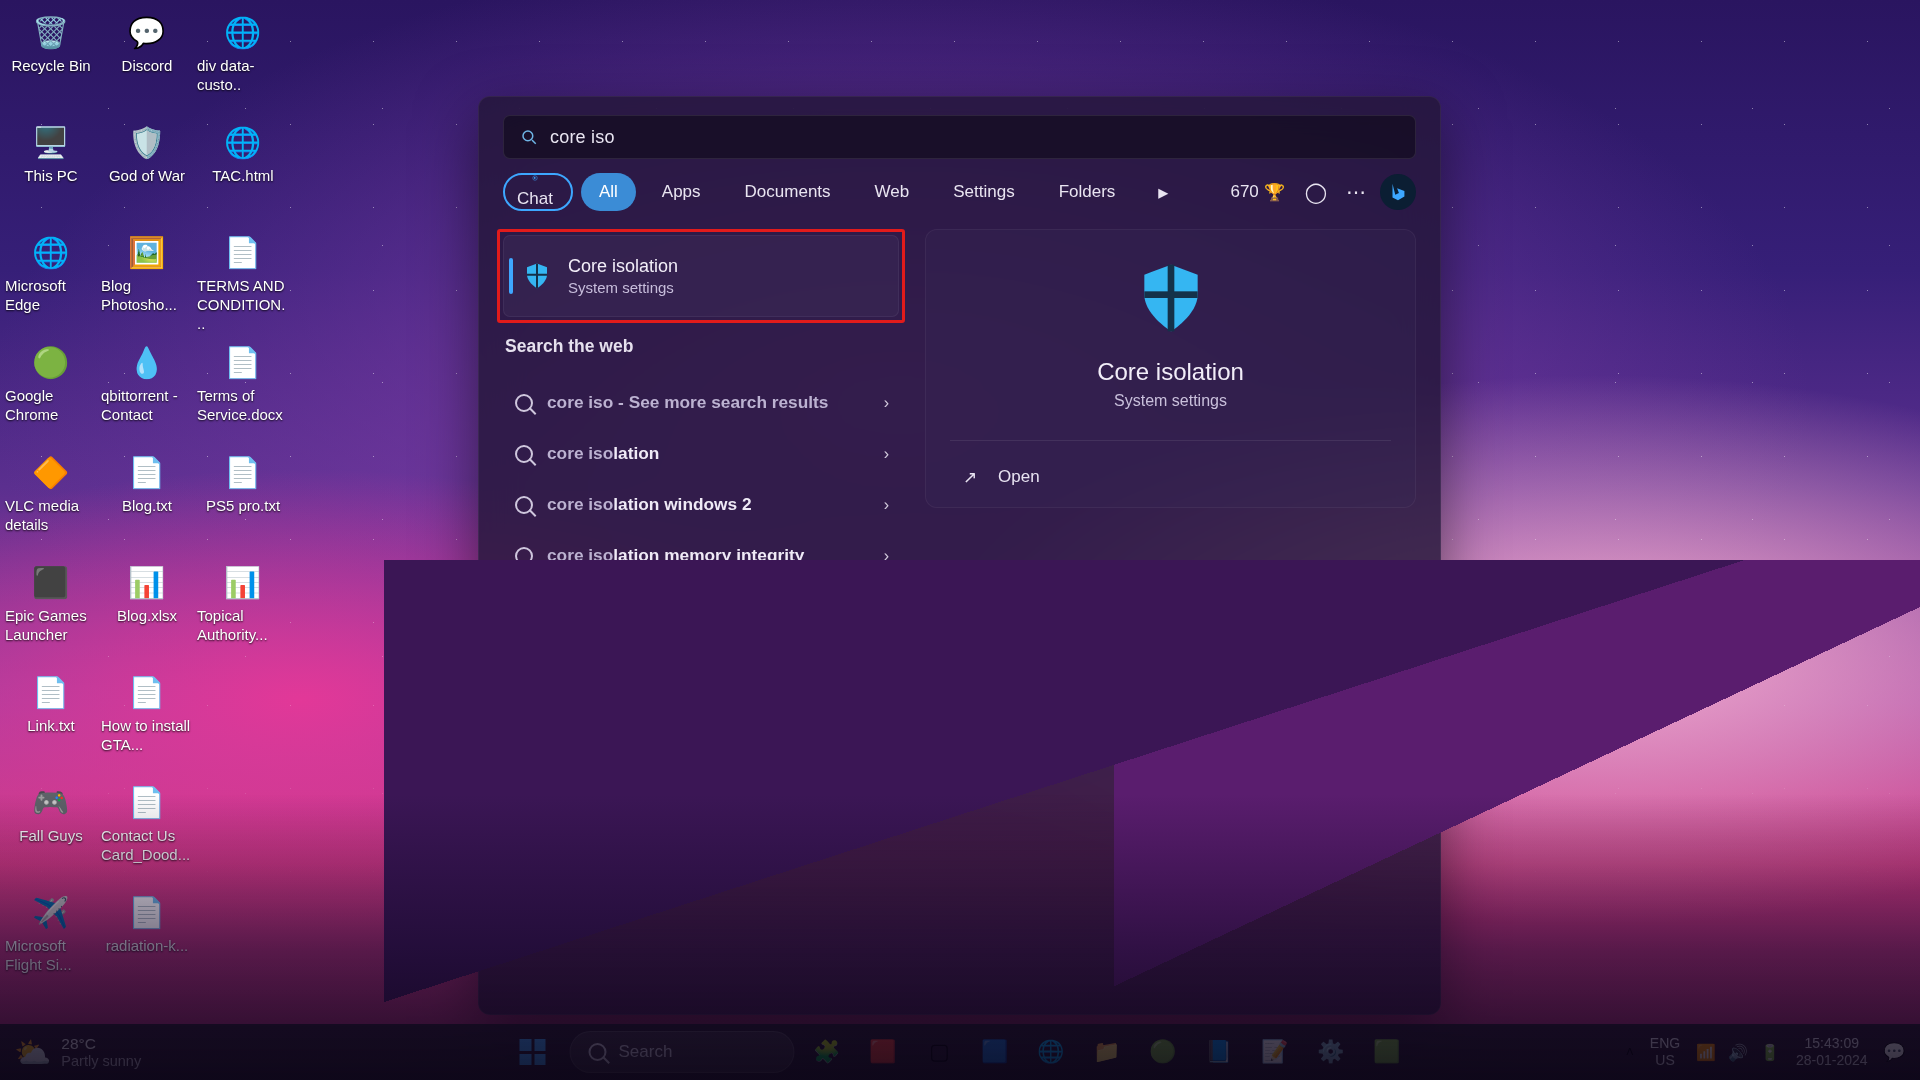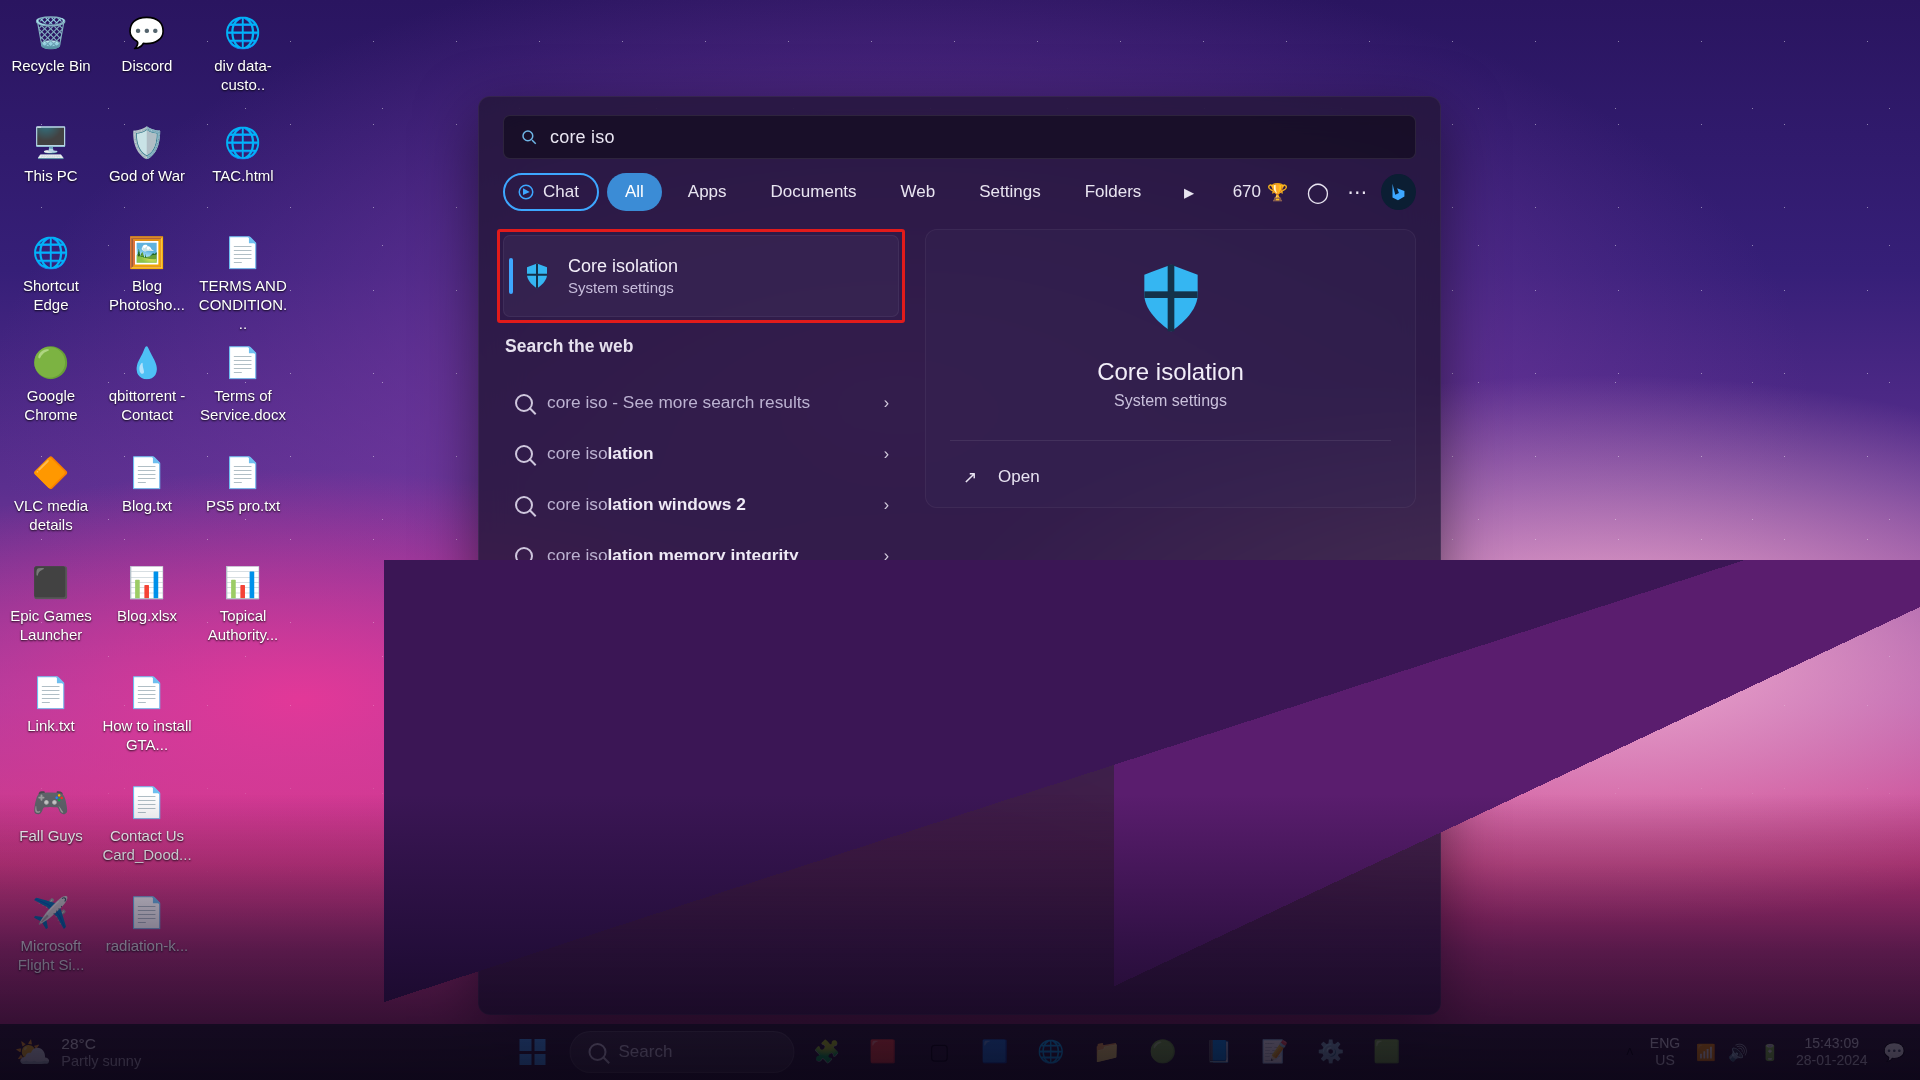--- a/index.html
+++ b/index.html
@@ -47,21 +47,21 @@
 .desktop-icon {
   display: flex; flex-direction: column; align-items: center;
   gap: 3px; padding-top: 4px;
 }
 .desktop-icon .glyph {
   width: 48px; height: 44px; display: flex; align-items: center; justify-content: center;
   font-size: 30px;
 }
 .desktop-icon .label {
   color: #fff; font-size: 15px; line-height: 1.25;
-  text-align: center; text-shadow: 0 1px 2px rgba(0,0,0,.9);
+  text-shadow: 0 1px 2px rgba(0,0,0,.9);
   max-width: 92px; word-wrap: break-word;
 }
 
 
 .search-flyout {
   position: absolute; left: 478px; top: 96px;
   width: 963px; height: 919px;
   background: rgba(35, 22, 56, .82);
   backdrop-filter: blur(20px);
   border-radius: 12px;
@@ -91,21 +91,21 @@
 }
 .pill {
   height: 38px; padding: 0 18px;
   display: flex; align-items: center; justify-content: center;
   border-radius: 19px;
   color: #e9e5f1; font-size: 17px;
   background: transparent;
   cursor: pointer;
 }
 .pill.chat {
-  border: 2px solid #3da7ff; padding-left: 12px; gap: 8px;
+  border: 2px solid #3da7ff; padding-left: 12px; gap: 8px; flex-direction: column;
 }
 .pill.active {
   background: #3b8cd6; color: #fff;
 }
 .filter-row .spacer { flex: 1; }
 .filter-row .score { color: #e9e5f1; font-size: 17px; display: flex; align-items: center; gap: 6px; margin: 0 6px; }
 .filter-row .iconbtn { width: 32px; height: 32px; display:flex; align-items:center; justify-content:center; color:#e9e5f1; font-size:20px; }
 .filter-row .avatar { width:36px; height:36px; border-radius:50%; background:#0b1e33; display:flex; align-items:center; justify-content:center; }
 .filter-row .carrot { margin: 0 6px; }
 
@@ -138,21 +138,21 @@
 .best-match-inner .texts { display:flex; flex-direction:column; }
 .best-match-inner .t1 { color:#f2eef8; font-size:18px; }
 .best-match-inner .t2 { color:#c7bddb; font-size:15px; margin-top:2px; }
 
 .web-list { margin-top: 8px; }
 .web-item {
   height: 51px; margin: 0 8px; padding: 0 44px 0 14px;
   display:flex; align-items:center; gap:14px; position:relative;
 }
 .web-item.tall { height: 72px; }
-.web-item .q { color:#efeaf6; font-size:17.3px; }
+.web-item .q { color:#efeaf6; font-size:17.3px;font-weight:bold; }
 .web-item .q .dim { color:#bcb2d1; }
 .web-item .chev { position:absolute; right:16px; color:#efeaf6; font-size:16px; opacity:.85; }
 
 .preview-card {
   margin: 0 4px; padding: 28px 24px 8px 24px;
   background: rgba(58,40,85,.28);
   border: 1px solid rgba(255,255,255,.05);
   border-radius: 12px;
   display:flex; flex-direction:column; align-items:center;
 }
@@ -223,21 +223,21 @@
     <div class="desktop-icon">
       <div class="glyph">🛡️</div>
       <div class="label">God of War</div>
     </div>
     <div class="desktop-icon">
       <div class="glyph">🌐</div>
       <div class="label">TAC.html</div>
     </div>
     <div class="desktop-icon">
       <div class="glyph">🌐</div>
-      <div class="label">Shortcut Edge</div>
+      <div class="label">Microsoft Edge</div>
     </div>
     <div class="desktop-icon">
       <div class="glyph">🖼️</div>
       <div class="label">Blog Photosho...</div>
     </div>
     <div class="desktop-icon">
       <div class="glyph">📄</div>
       <div class="label">TERMS AND CONDITION...</div>
     </div>
     <div class="desktop-icon">

